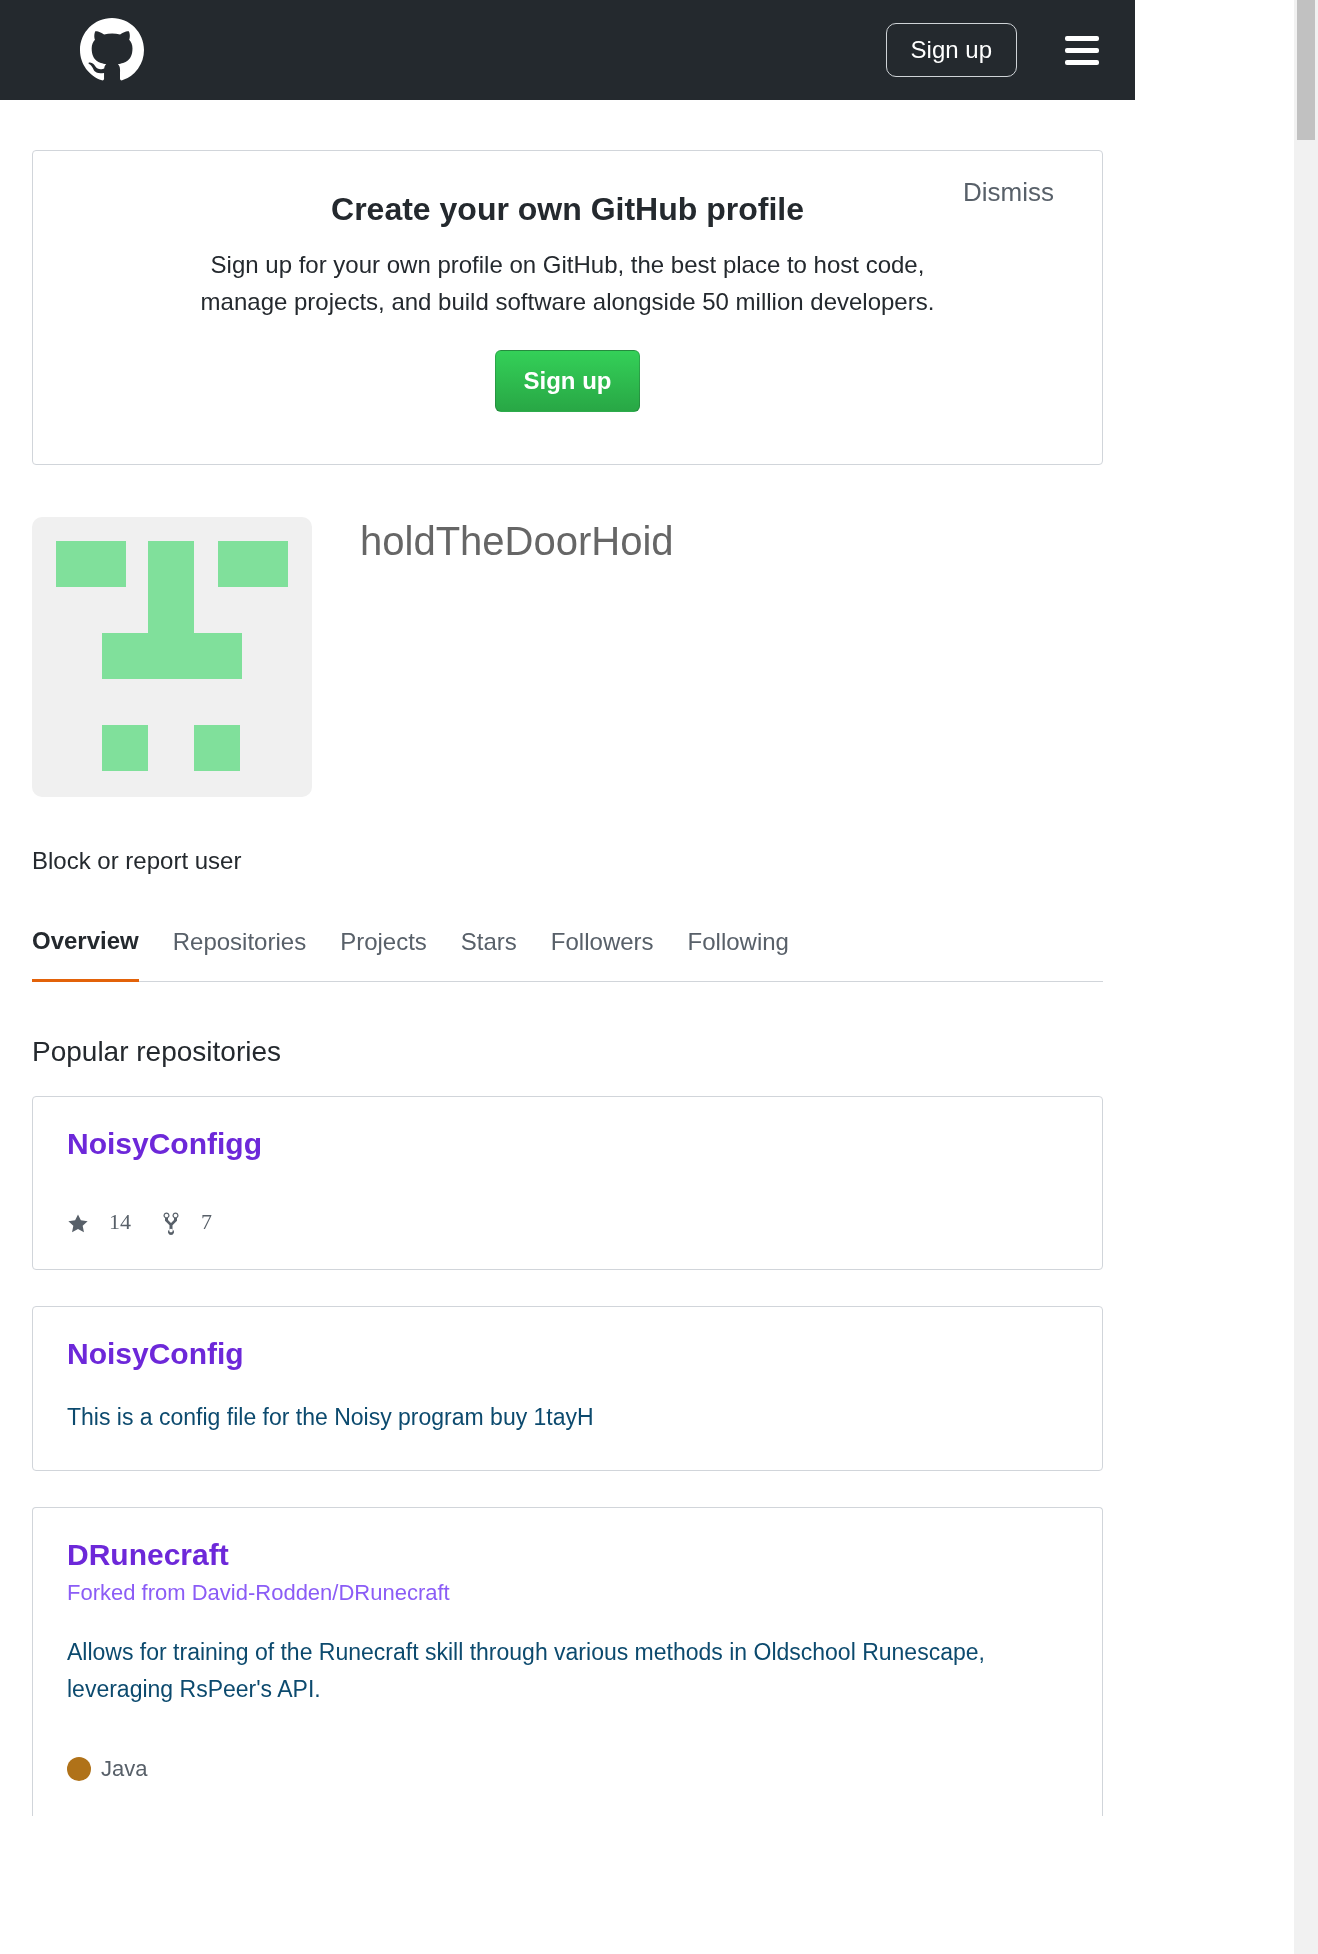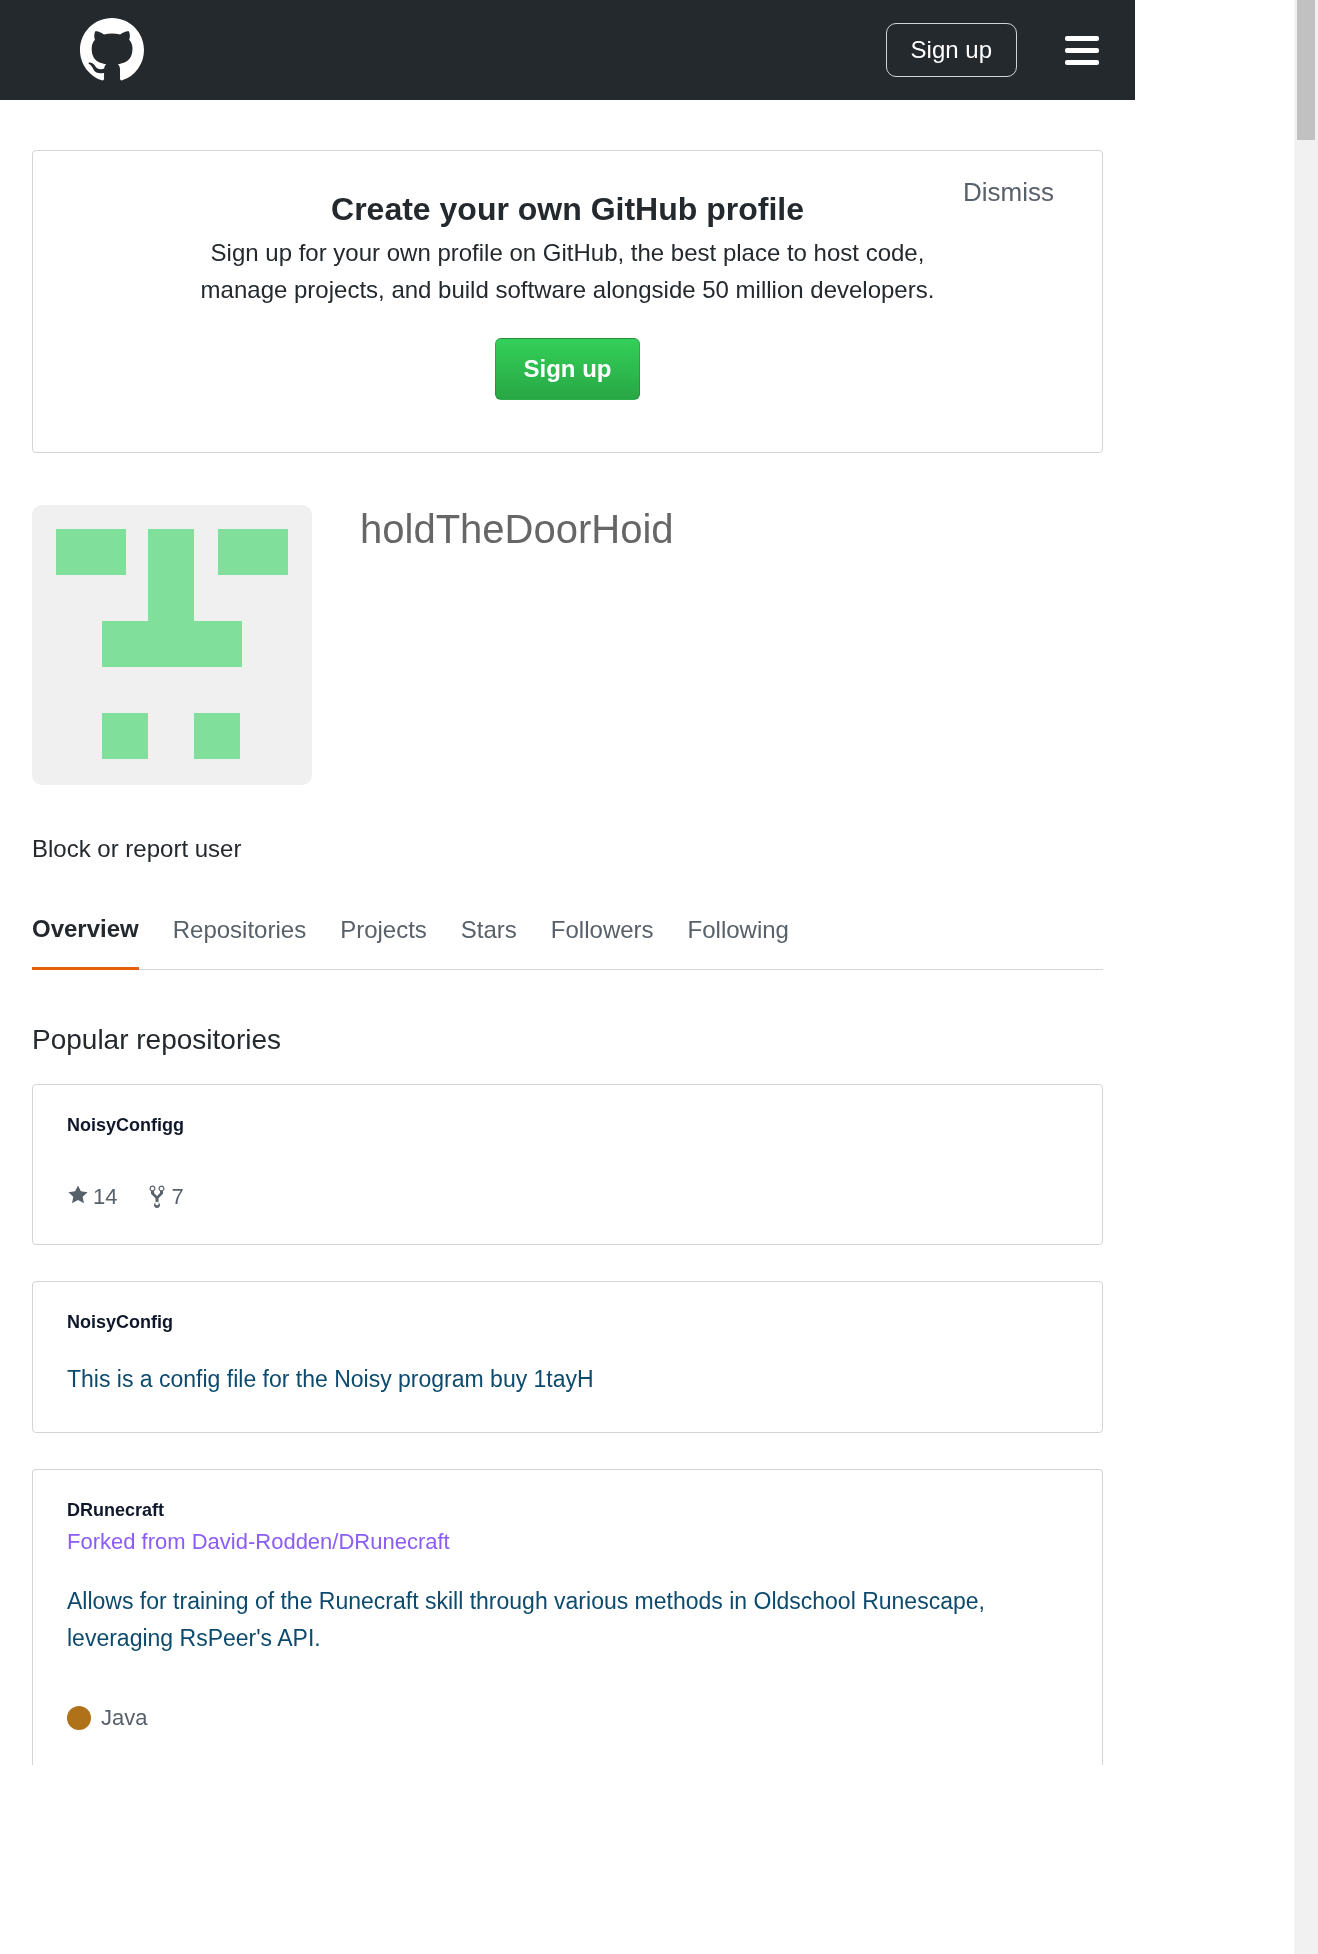--- a/index.html
+++ b/index.html
@@ -85,21 +85,21 @@
     cursor: pointer;
   }
   .banner-inner {
     max-width: 780px;
     margin: 0 auto;
     text-align: center;
   }
   .banner h2 {
     font-size: 32px;
     font-weight: 700;
-    margin-bottom: 6px;
+    margin-bottom: 18px;
   }
   .banner p {
     font-size: 24px;
     line-height: 1.55;
     color: #24292e;
     margin-bottom: 30px;
   }
   .signup-green {
     background: linear-gradient(#34d058, #28a745);
     color: #fff;
@@ -174,22 +174,22 @@
   }
 
   
   .repo-card {
     border: 1px solid #d1d5da;
     border-radius: 4px;
     padding: 30px 34px 34px 34px;
     margin-bottom: 36px;
   }
   .repo-name {
-    color: #0f172a;
-    font-size: 18px;
+    color: #6d28d9;
+    font-size: 30px;
     font-weight: 700;
     cursor: pointer;
     display: inline-block;
   }
   .repo-sub {
     font-size: 22px;
     color: #8b5cf6;
     margin-top: 8px;
   }
   .repo-desc {
@@ -201,22 +201,23 @@
   .repo-meta {
     margin-top: 48px;
     display: flex;
     align-items: center;
     gap: 30px;
     font-size: 22px;
     color: #586069;
   }
   .repo-meta .item {
     display: flex;
-    align-items: flex-start;
-    gap: 4px;
+    align-items: flex-end;
+    gap: 20px;
+    font-family: Liberation Serif, serif;
   }
   .lang-meta {
     margin-top: 48px;
     display: flex;
     align-items: center;
     gap: 10px;
     font-size: 22px;
     color: #586069;
   }
   .lang-dot {

